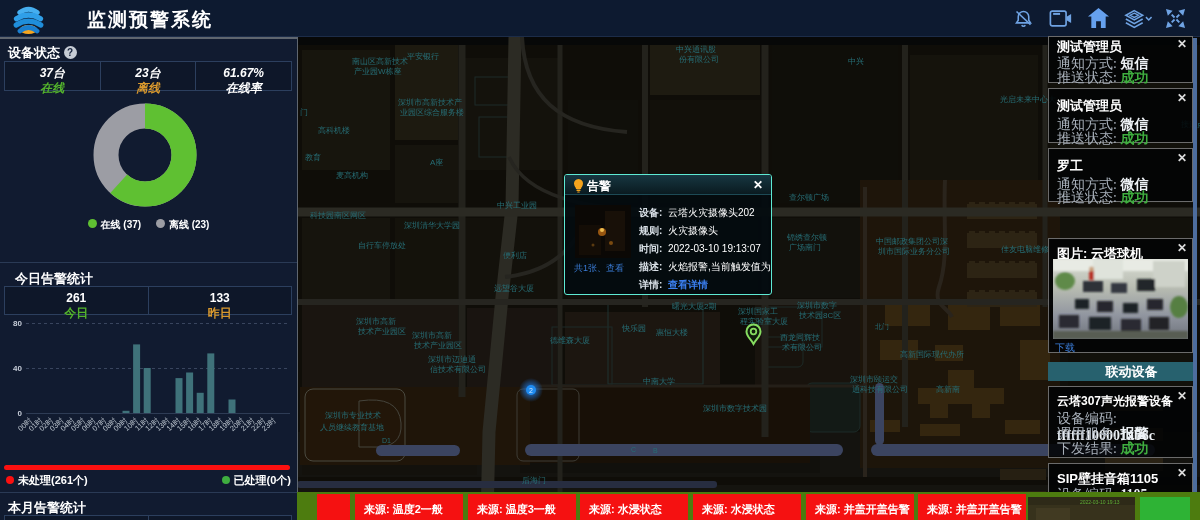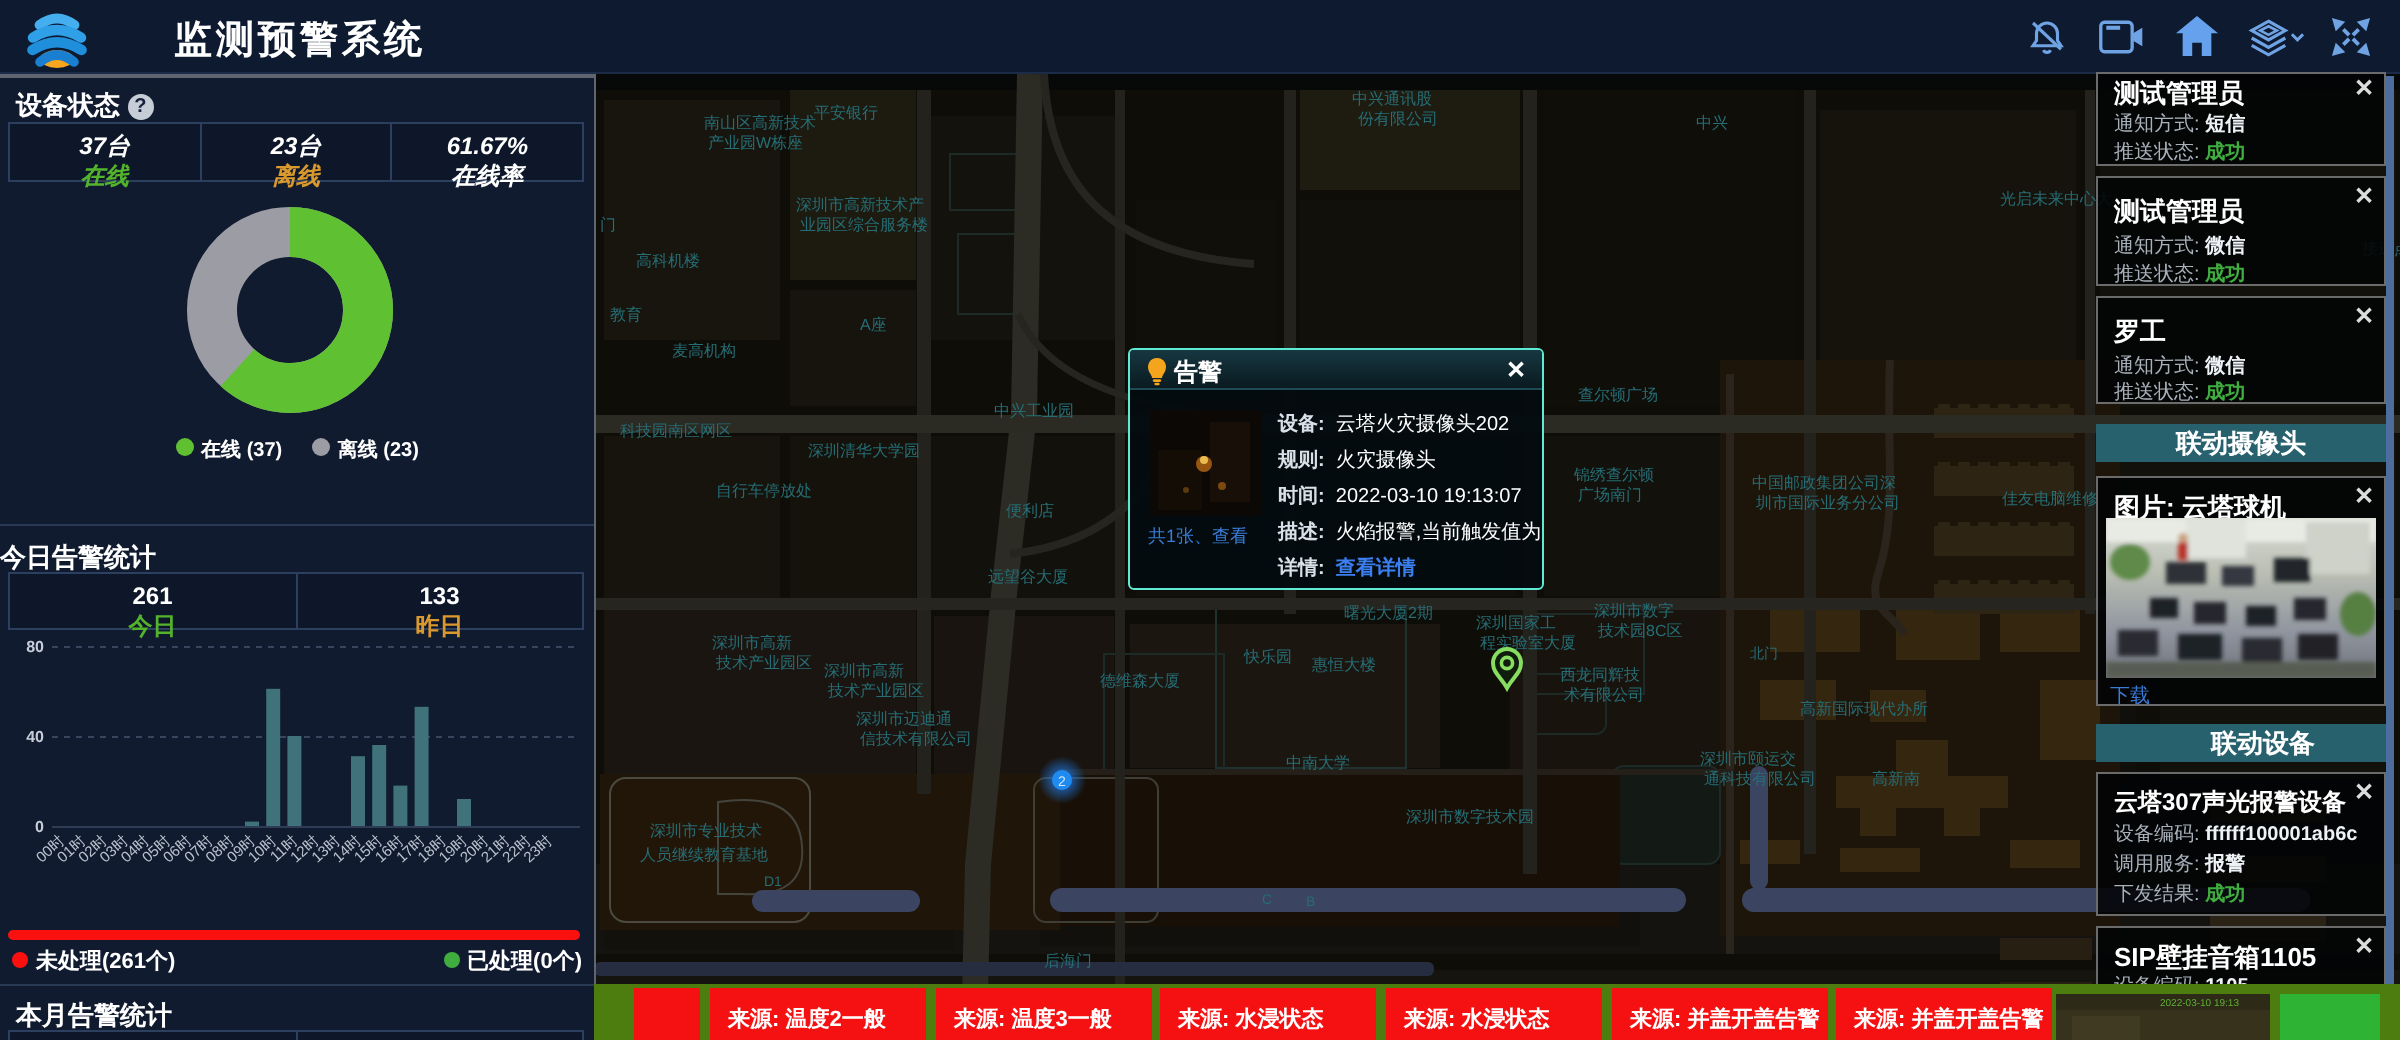--- a/index.html
+++ b/index.html
@@ -15,21 +15,21 @@
   .stat-table { position:absolute; left:4px; width:288px; display:flex; border:1px solid #2c3f5e; background:#0e1729; }
   .stat-cell { flex:1; text-align:center; padding-top:4px; border-right:1px solid #2c3f5e; height:100%; }
   .stat-cell:last-child { border-right:none; }
   .stat-v { color:#fff; font-size:12px; font-weight:bold; line-height:14px; }
   .stat-l { font-size:12px; font-weight:bold; line-height:14px; margin-top:1px; }
   .green { color:#53b32c; } .orange { color:#d9992e; } .white { color:#fff; }
   
   .card { position:absolute; left:1048px; width:145px; background:rgba(2,3,5,0.88); border:1px solid #6b6b6b; color:#fff; }
   .card .x { position:absolute; right:5px; top:2px; color:#dcdcdc; font-size:12px; font-weight:bold; }
   .card .t { font-size:13px; font-weight:bold; color:#fff; }
-  .card .r { font-size:10px; color:#a8b0ba; }
+  .card .r { font-size:14px; color:#a8b0ba;font-family:Liberation Serif, serif; }
   .card .r b { color:#eef2f6; font-weight:bold; }
   .card .r .ok { color:#3fae3f; }
   .btn { position:absolute; left:1048px; width:145px; background:#27616e; color:#fff; font-size:13px; font-weight:bold; text-align:center; }
   
   #ticker { left:297px; top:492px; width:903px; height:28px; background:#4d7c0f; }
   .tile { position:absolute; top:2px; height:26px; background:#f51111; color:#fff; font-size:11px; font-weight:bold; overflow:hidden; }
   .tile span { position:absolute; left:9px; top:8px; white-space:nowrap; }
 </style>
 </head>
 <body>
@@ -332,21 +332,21 @@
       <circle cx="52" cy="52" r="39" fill="none" stroke="#9c9da4" stroke-width="25"></circle>
       <circle cx="52" cy="52" r="39" fill="none" stroke="#5fc032" stroke-width="25" stroke-dasharray="151.1 93.9" transform="rotate(-90 52 52)"></circle>
     </svg>
 
     <div class="abs" style="left:0;top:179px;width:297px;text-align:center;font-size:10px;font-weight:bold;color:#fff;">
       <span style="display:inline-block;width:9px;height:9px;border-radius:50%;background:#5fc032;margin-right:4px;"></span>在线 (37)
       <span style="display:inline-block;width:9px;height:9px;border-radius:50%;background:#9c9da4;margin:0 4px 0 12px;"></span>离线 (23)
     </div>
 
     <div class="abs" style="left:0;top:223px;width:297px;border-top:1px solid #2a3a55;"></div>
-    <div class="sec-title" style="left:0;top:231px;font-family:Liberation Mono, monospace;">今日告警统计</div>
+    <div class="sec-title" style="left:15px;top:231px;font-family:Liberation Mono, monospace;">今日告警统计</div>
 
     <div class="stat-table" style="top:247px;height:29px;">
       <div class="stat-cell">
           <div class="stat-v">261</div>
           <div class="stat-l green">今日</div>
         </div>
       <div class="stat-cell">
           <div class="stat-v">133</div>
           <div class="stat-l orange">昨日</div>
         </div>
@@ -458,21 +458,20 @@
     <div class="r" style="position:absolute;left:8px;top:41px;">推送状态: <b class="ok">成功</b></div>
   </div>
 
   <div class="card" style="top:148px;height:54px;">
     <div class="x">✕</div>
     <div class="t" style="position:absolute;left:8px;top:8px;">罗工</div>
     <div class="r" style="position:absolute;left:8px;top:27px;">通知方式: <b>微信</b></div>
     <div class="r" style="position:absolute;left:8px;top:40px;">推送状态: <b class="ok">成功</b></div>
   </div>
 
-  <div class="btn" style="top:212px;height:19px;line-height:19px;">联动摄像头</div>
 
   <div class="card" style="top:238px;height:115px;">
     <div class="x">✕</div>
     <div class="t" style="position:absolute;left:8px;top:6px;">图片: 云塔球机</div>
 
     <svg class="abs" style="left:4px;top:20px;" width="135" height="80" viewBox="0 0 135 80">
       <defs>
         <linearGradient id="ph" x1="0" y1="0" x2="0" y2="1">
           <stop offset="0" stop-color="#d8dcd4"></stop>
             <stop offset="0.35" stop-color="#b9bdb2"></stop>

